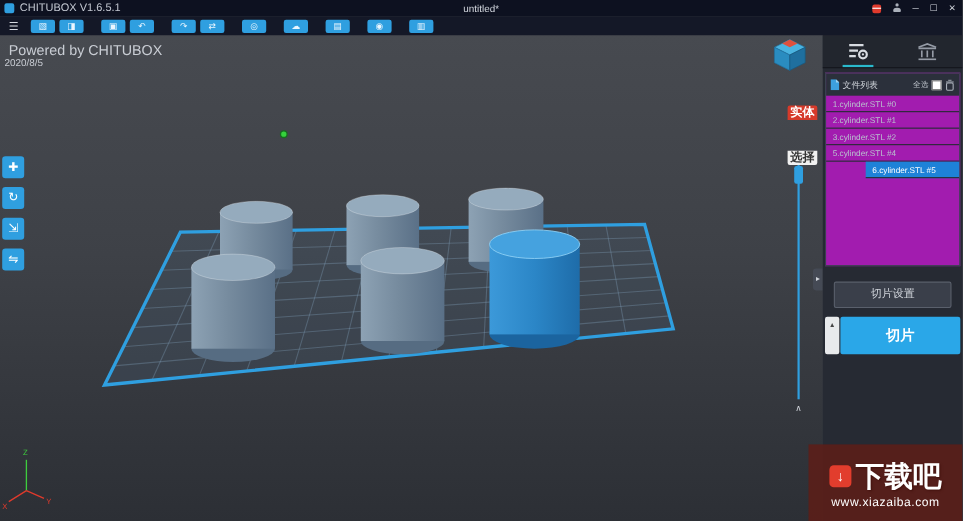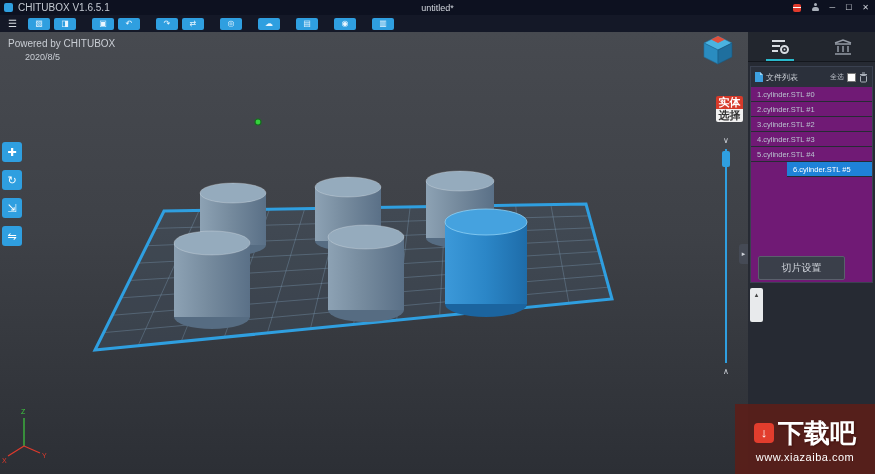--- a/index.html
+++ b/index.html
@@ -24,64 +24,64 @@
   .toolbar { position:absolute; top:15px; left:0; width:875px; height:17px; background:#141827;
              display:flex; align-items:center; z-index:6; }
   .menu-btn { color:#d6dae0; font-size:10px; margin:0 11px 0 8px; cursor:pointer; }
   .tb { width:22px; height:12px; border:none; border-radius:2px; background:#2f9fe0; color:#eaf6ff;
         font-size:8px; line-height:12px; text-align:center; padding:0; margin-right:4px; cursor:pointer; }
   .tb.grp { margin-left:12px; }
 
   
   .viewport { position:absolute; top:32px; left:0; width:748px; height:442px; overflow:hidden;
               background:linear-gradient(180deg,#474a50 0%,#3e4147 45%,#2c2f35 100%); }
-  .powered { position:absolute; left:8px; top:6px;  font-size:10px; color:#c9cdd4; }
-  .vp-date { position:absolute; left:25px; top:20px; font-size:9px; color:#c9cdd4; }
+  .powered { position:absolute; left:8px; top:6px;  font-size:13px; color:#c9cdd4; }
+  .vp-date { position:absolute; left:4px; top:20px; font-size:9px; color:#c9cdd4; }
   #scene-svg { position:absolute; left:0; top:0; }
 
   .left-tools { position:absolute; left:2px; top:110px; display:flex; flex-direction:column; gap:8px; }
   .lt { width:20px; height:20px; background:#2f9fe0; border:none; border-radius:3px; color:#fff;
         font-size:11px; line-height:20px; text-align:center; padding:0; cursor:pointer; }
 
   .mode-buttons { position:absolute; right:5px; top:64px; width:27px; z-index:3; }
   .mode-btn { height:13px; font-size:11px; line-height:13px; text-align:center; cursor:pointer;font-weight:bold; }
   .mode-btn.solid { background:#d63a2a; color:#fff; border-radius:2px 2px 0 0; }
-  .mode-btn.pick  { background:#f1f1f1; color:#333; border-radius:0 0 2px 2px; }
+  .mode-btn.pick  { background:#f1f1f1; color:#333; border-radius:0 0 2px 2px;margin-top:28px; }
 
   .view-cube { position:absolute; right:10px; top:2px; }
 
   .slider { position:absolute; right:16px; top:104px; width:12px; height:240px; }
   .sl-ch { position:absolute; left:0; width:12px; text-align:center; color:#cfd3da; font-size:8px; cursor:pointer; }
   .sl-ch.top { top:0; } .sl-ch.bot { bottom:0; }
   .sl-track  { position:absolute; left:5px; top:13px; width:2px; height:214px; background:#2f9fe0; cursor:pointer; }
   .sl-handle { position:absolute; left:2px; top:15px; width:8px; height:16px; background:#2f9fe0; border-radius:2px; cursor:pointer; }
 
   .collapse-tab { position:absolute; right:0; top:212px; width:9px; height:20px; background:#454a55;
                   color:#cfd3da; font-size:7px; line-height:20px; text-align:center;
                   border-radius:3px 0 0 3px; cursor:pointer; }
 
   
   .right-panel { position:absolute; top:32px; left:748px; width:127px; height:442px; background:#262a33; }
   .tabs { position:absolute; top:0; left:0; width:127px; height:30px; background:#22262e;
           display:flex; border-bottom:1px solid #14171d; }
   .tab { flex:1; display:flex; align-items:center; justify-content:center; position:relative; cursor:pointer; }
   .tab.active:after { content:""; position:absolute; bottom:0; left:18px; right:18px; height:2px; background:#2ab9cc; }
 
-  .file-box { position:absolute; left:2px; top:34px; width:123px; height:217px;
-              background:#701a75; border:1px solid #3a4150; }
+  .file-box { position:absolute; left:2px; top:34px; width:123px; height:176px;
+              background:#a21caf; border:1px solid #3a4150; }
   .file-header { height:20px; background:#2b303b; display:flex; align-items:center; padding:0 4px; gap:3px; }
   .fh-title { font-size:8px; color:#d0d4db; white-space:nowrap; }
   .fh-spacer { flex:1; }
   .fh-all { font-size:7px; color:#b8bdc6; }
   .checkbox { width:9px; height:9px; background:#fff; border:1px solid #777; cursor:pointer; }
   .file-row { height:15px; line-height:15px; font-size:7.5px; color:#b9c3cf; padding-left:6px;
               border-bottom:1px solid #262b34; white-space:nowrap; overflow:hidden; cursor:pointer; }
   .file-row.sel { background:#1e82d8; color:#fff;margin-left:36px; }
 
-  .slice-settings-btn { position:absolute; left:10px; top:224px; width:87px; height:24px;
+  .slice-settings-btn { position:absolute; left:10px; top:224px; width:107px; height:24px;
               background:#3a3f4a; border:1px solid #5a606c; border-radius:2px; color:#d2d6dd;
               font-size:10px; line-height:22px; text-align:center; cursor:pointer; }
   .slice-row { position:absolute; left:2px; top:256px; width:123px; height:34px; display:flex; gap:1px; }
   .slice-expand { width:13px; background:#e8eaec; border-radius:2px; color:#444; font-size:7px;
               text-align:center; padding-top:3px; cursor:pointer; }
   .slice-btn { flex:1; background:#2aa7e8; border-radius:2px; color:#fff; font-size:13px;
               font-weight:bold; text-align:center; line-height:34px; cursor:pointer; }
 
   
   .watermark { position:absolute; left:735px; top:404px; width:140px; height:70px;
@@ -268,29 +268,29 @@
       <span class="checkbox"></span>
       <svg width="9" height="11">
         <line x1="1" y1="2.5" x2="8" y2="2.5" stroke="#aab0ba" stroke-width="1"></line>
         <line x1="3" y1="1" x2="6" y2="1" stroke="#aab0ba" stroke-width="1"></line>
         <rect x="1.5" y="3.5" width="6" height="6.5" rx="1" fill="none" stroke="#aab0ba" stroke-width="1"></rect>
       </svg>
     </div>
     <div class="file-row">1.cylinder.STL  #0</div>
     <div class="file-row">2.cylinder.STL  #1</div>
     <div class="file-row">3.cylinder.STL  #2</div>
-    <div class="file-row">4.cylinder.STL  #3</div>
     <div class="file-row">5.cylinder.STL  #4</div>
     <div class="file-row sel">6.cylinder.STL  #5</div>
   </div>
 
   <div class="slice-settings-btn">切片设置</div>
 
   <div class="slice-row">
     <div class="slice-expand">▴</div>
+    <div class="slice-btn">切片</div>
   </div>
 </div>
 
 <div class="watermark">
   <div class="wm-row">
     <div class="wm-icon">↓</div>
     <div class="wm-title">下载吧</div>
   </div>
   <div class="wm-url">www.xiazaiba.com</div>
 </div>

